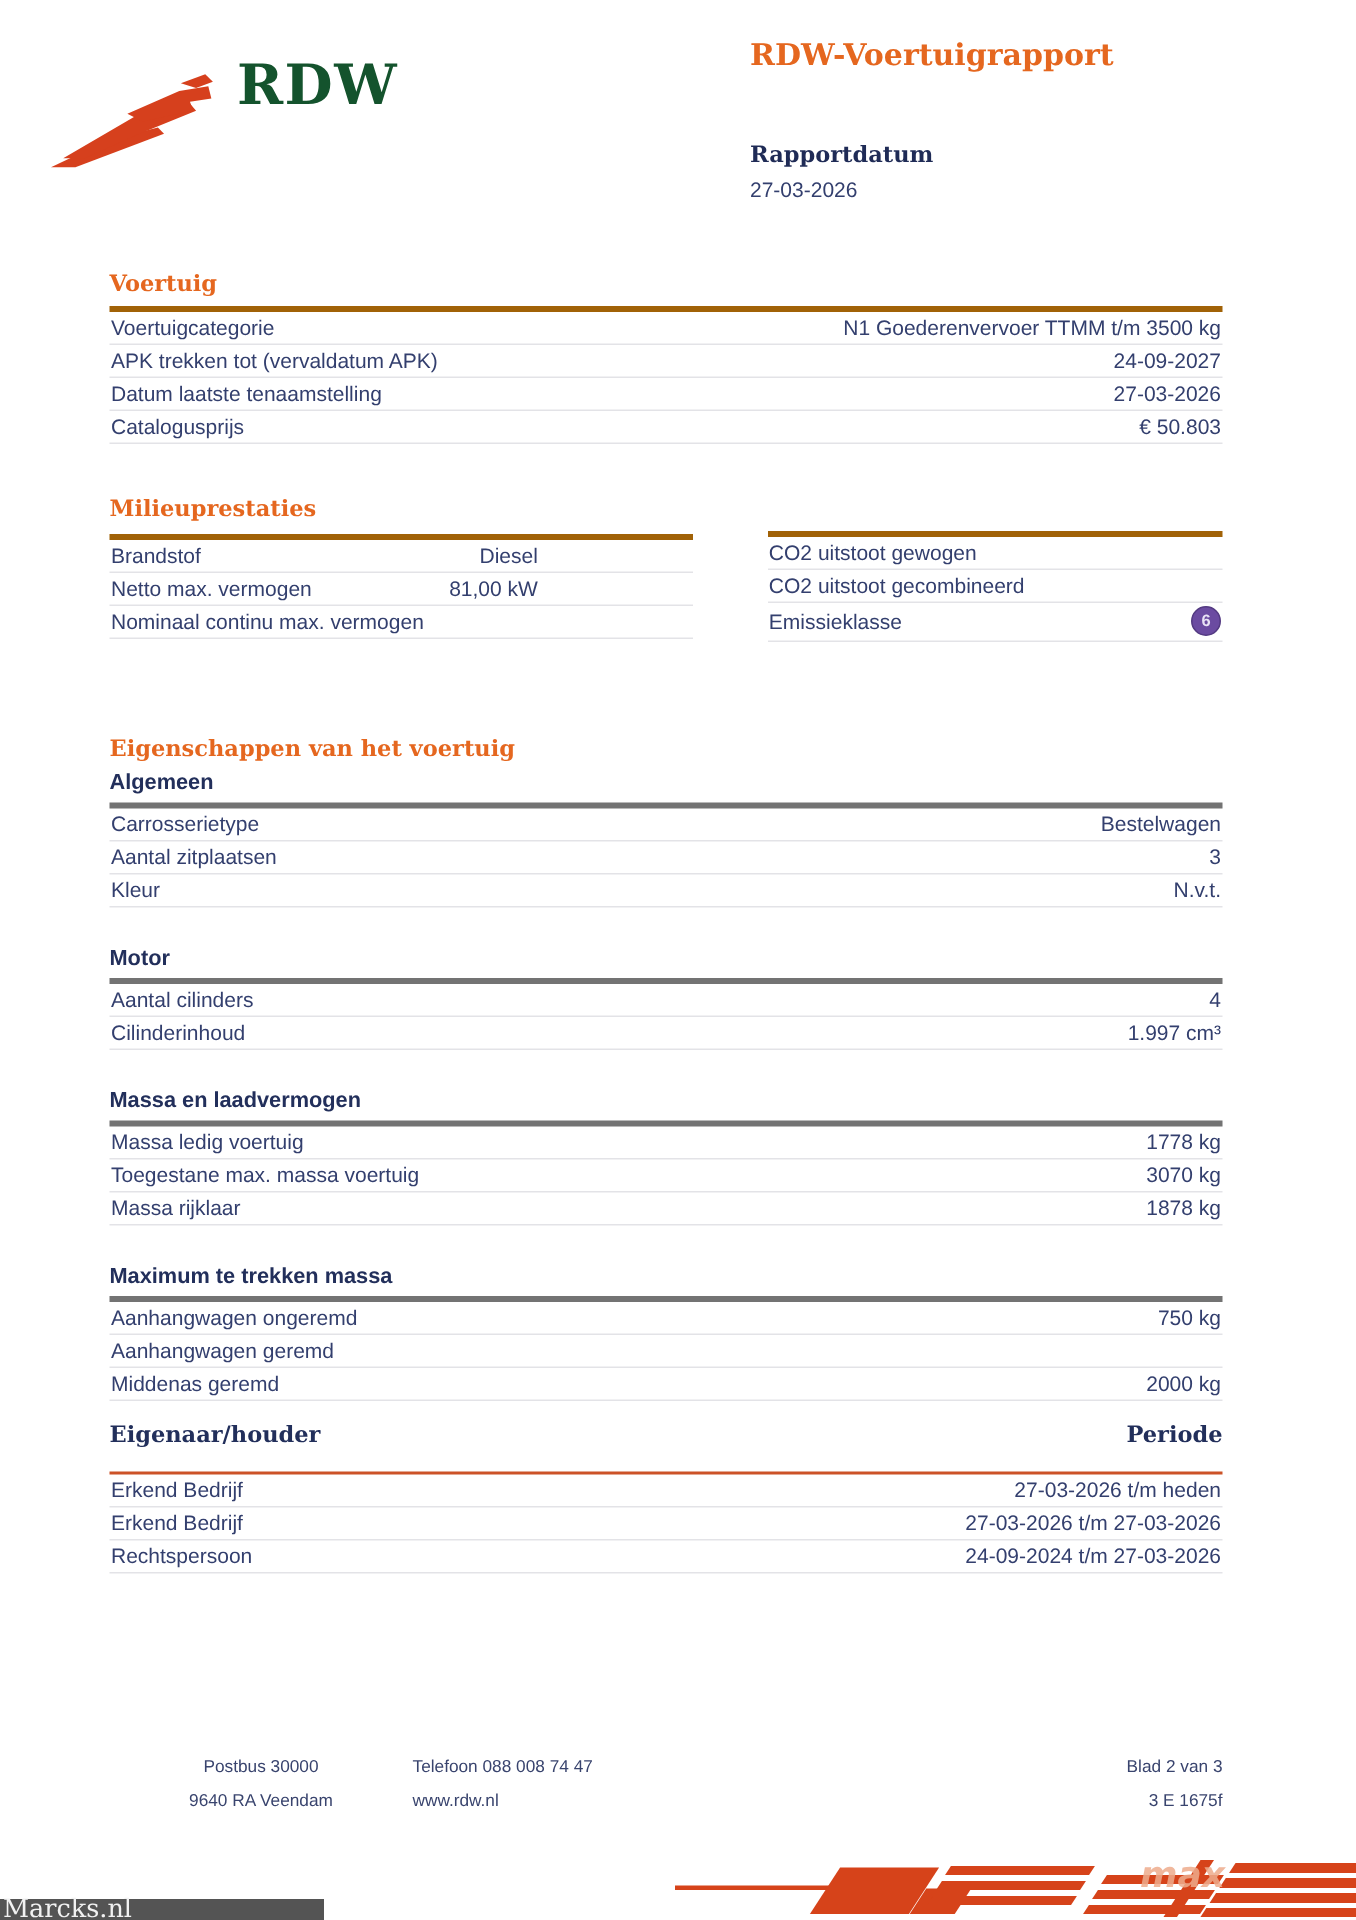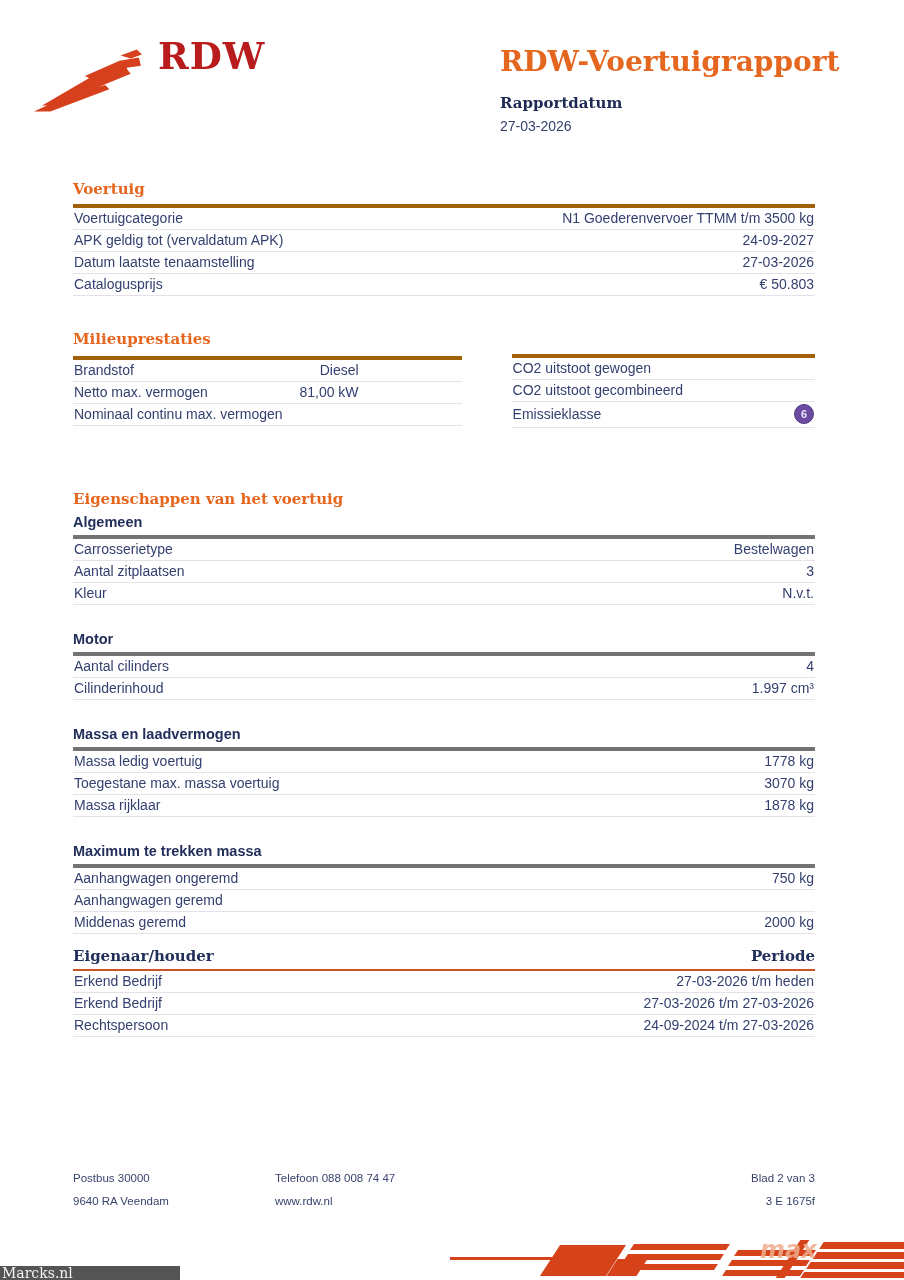--- a/index.html
+++ b/index.html
@@ -2,23 +2,23 @@
 <html><head>
 <meta charset="utf-8">
 <style>
   html,body{margin:0;padding:0;background:#ffffff;}
   .page{position:relative;width:904px;height:1280px;background:#ffffff;overflow:hidden;
         font-family:"Liberation Sans","DejaVu Sans",sans-serif;color:#333f6e;}
 
   
   .logo-swoosh{position:absolute;left:34px;top:46px;width:112px;height:70px;}
   .brand-text{position:absolute;left:158px;top:34px;font-family:"DejaVu Serif",serif;
-              font-weight:bold;font-size:37px;color:#b91c1c;letter-spacing:1px;}
-  .doc-title{position:absolute;left:500px;top:45px;font-family:"DejaVu Serif",serif;
-             font-weight:bold;font-size:28px;color:#e5671f;}
+              font-weight:bold;font-size:37px;color:#14532d;letter-spacing:1px;}
+  .doc-title{position:absolute;left:500px;top:24px;font-family:"DejaVu Serif",serif;
+             font-weight:bold;font-size:20px;color:#e5671f;}
   .meta{position:absolute;left:500px;top:94px;width:315px;display:flex;}
   .meta-col{width:140px;}
   .meta-col:nth-child(2){margin-left:0;}
   .meta-label{font-family:"DejaVu Serif",serif;font-weight:bold;font-size:15px;color:#1f2b56;}
   .meta-value{font-size:14px;margin-top:6px;color:#333f6e;}
 
   
   .sec{position:absolute;left:73px;width:742px;}
   .sec-title{font-family:"DejaVu Serif",serif;font-weight:bold;font-size:15px;
              color:#e5671f;margin-bottom:6px;}
@@ -40,26 +40,26 @@
          border:1px solid #533a82;color:#e9e2f5;font-size:11px;font-weight:bold;}
 
   
   .sub-title{font-size:14.5px;font-weight:bold;color:#222f5b;
              padding-bottom:5px;border-bottom:4px solid #737373;margin-top:26px;}
   .sub-title.first{margin-top:6px;}
 
   
   .own-head{display:flex;justify-content:space-between;font-family:"DejaVu Serif",serif;
             font-weight:bold;font-size:15px;color:#222f5b;
-            padding-bottom:4px;border-bottom:2px solid #cc5227;}
+            padding-bottom:16px;border-bottom:2px solid #cc5227;}
 
   
   .footer{position:absolute;left:73px;top:1172px;width:742px;font-size:11.5px;color:#39446e;}
   .f-row{display:flex;margin-bottom:11px;}
-  .f-c1{width:202px;}
+  .f-c1{width:202px;text-align:center;}
   .f-c2{flex:1;}
   .f-c3{text-align:right;}
 
   
   .bottom-graphic{position:absolute;left:450px;top:1236px;width:454px;height:44px;overflow:hidden;}
   .bg{position:absolute;background:#d6431a;}
   .sk{transform:skewX(-33deg);}
   .bg-line{left:0;top:21px;width:142px;height:3px;}
   .bg-p1{left:100px;top:9px;width:66px;height:31px;}
   .bg-p2{left:162px;top:23px;width:30px;height:17px;}
@@ -68,22 +68,22 @@
   .bg-s1c{left:170px;top:28px;width:96px;height:6px;}
   .bg-s2a{left:286px;top:14px;width:78px;height:6px;}
   .bg-s2b{left:280px;top:24px;width:78px;height:6px;}
   .bg-s2c{left:274px;top:34px;width:78px;height:6px;}
   .bg-slash{left:338px;top:4px;width:9px;height:38px;}
   .bg-block{left:362px;top:6px;width:125px;height:36px;
             background:repeating-linear-gradient(180deg,#d6431a 0 7px,#ffffff 7px 10px);}
   .bg-text{position:absolute;left:310px;top:0px;font-family:"DejaVu Sans",sans-serif;
            font-weight:bold;font-style:italic;font-size:24px;color:#eeac8d;opacity:.85;}
 
-  .marcks-bar{position:absolute;left:0;bottom:0;width:180px;height:14px;background:#545454;
-              color:#f2f2f2;font-family:"DejaVu Serif",serif;font-size:14px;line-height:14px;
+  .marcks-bar{position:absolute;left:0;bottom:0;width:216px;height:14px;background:#545454;
+              color:#f2f2f2;font-family:"DejaVu Serif",serif;font-size:17px;line-height:14px;
               padding-left:2px;box-sizing:border-box;}
 </style>
 </head>
 <body>
 
 <div class="page">
 
   <svg class="logo-swoosh" viewBox="0 0 110 68" xmlns="http://www.w3.org/2000/svg">
     <polygon points="0,64 38,46 70,38 74,42 16,64" fill="#d6401d"></polygon>
     <polygon points="8,58 56,30 90,21 95,27 58,42 22,58" fill="#d6401d"></polygon>
@@ -101,21 +101,21 @@
   </div>
 
   <div class="sec" style="top:180px">
     <div class="sec-title">Voertuig</div>
     <div class="tbl">
       <div class="row">
         <span class="lbl">Voertuigcategorie</span>
         <span class="val">N1 Goederenvervoer TTMM t/m 3500 kg</span>
       </div>
       <div class="row">
-        <span class="lbl">APK geldig tot (vervaldatum APK)</span>
+        <span class="lbl">APK trekken tot (vervaldatum APK)</span>
         <span class="val">24-09-2027</span>
       </div>
       <div class="row">
         <span class="lbl">Datum laatste tenaamstelling</span>
         <span class="val">27-03-2026</span>
       </div>
       <div class="row">
         <span class="lbl">Catalogusprijs</span>
         <span class="val">€ 50.803</span>
       </div>

